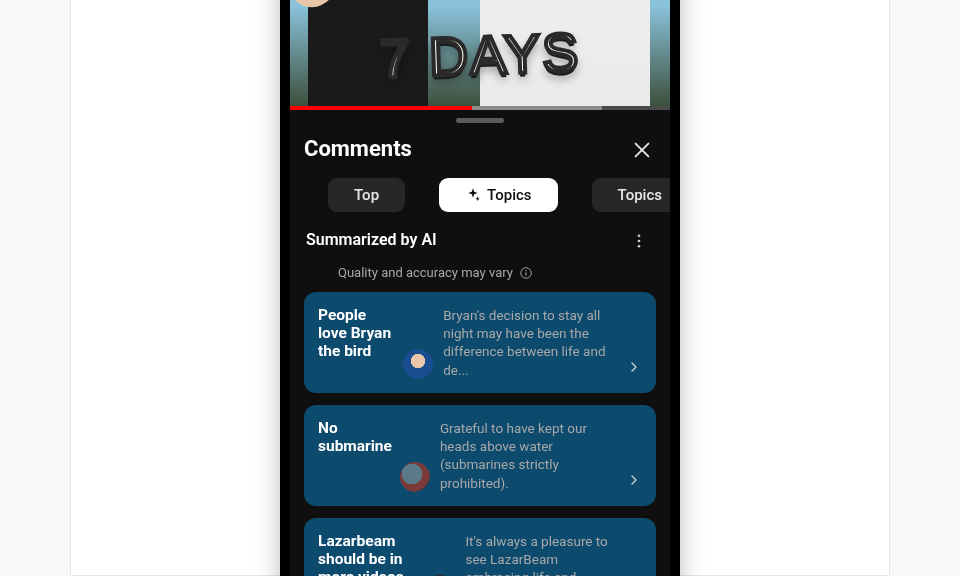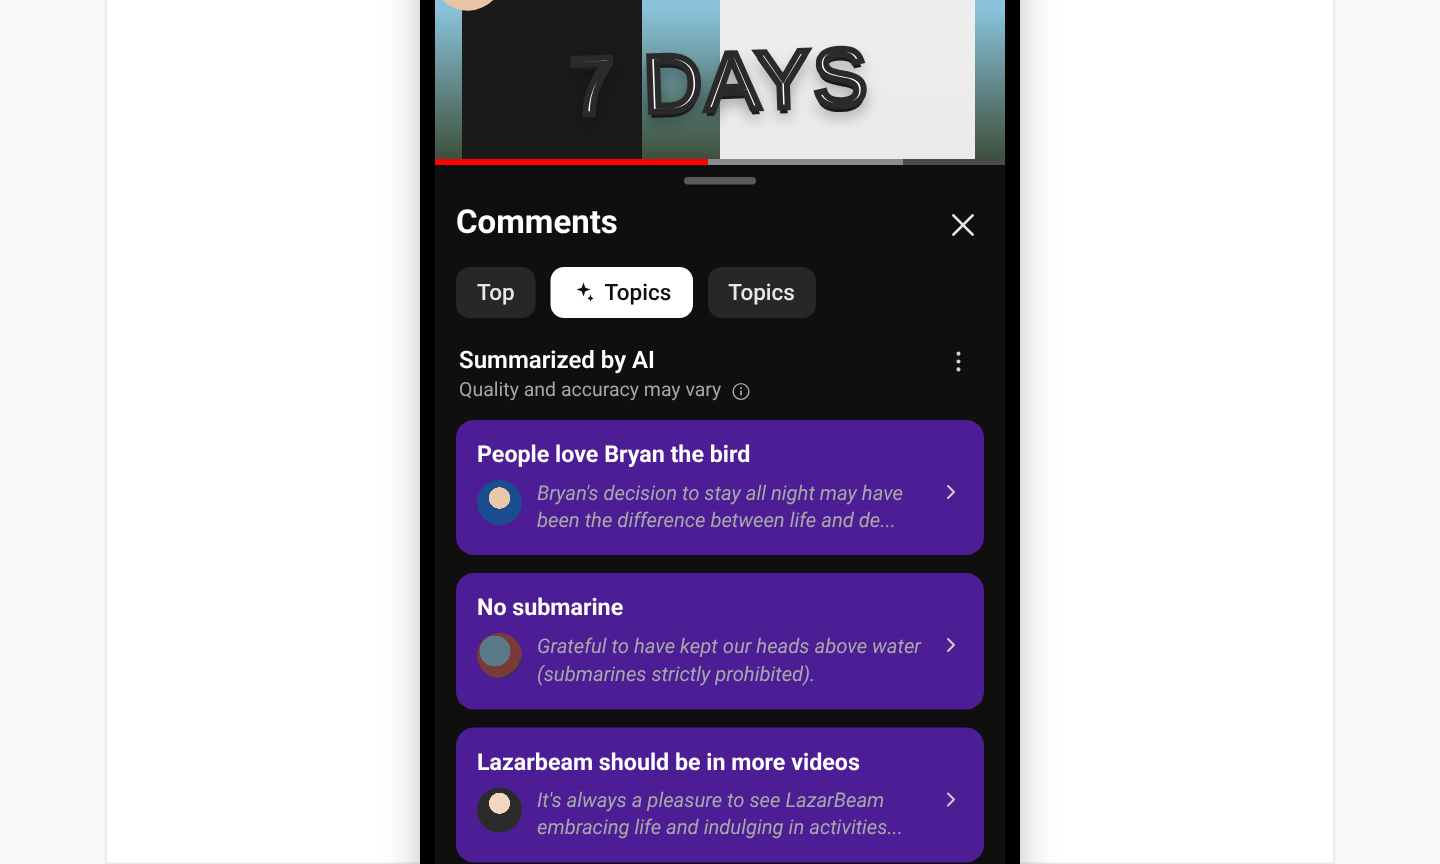--- a/index.html
+++ b/index.html
@@ -73,32 +73,32 @@
     .progress-track{position:absolute;left:0;right:0;bottom:0;height:4px;background:#4a4a4a;}
     .progress-played{position:absolute;left:0;width:48%;height:100%;background:#ff0000;}
     .progress-buffer{position:absolute;left:48%;width:34%;height:100%;background:#8b8b8b;}
     .handle{position:absolute;top:8px;left:50%;transform:translateX(-50%);width:48px;height:5px;border-radius:3px;background:#5a5a5a;}
     .sheet{position:relative;background:#0f0f0f;color:#fff;height:calc(100% - 230px);padding:16px 14px 0;}
     .sheet-header{display:flex;align-items:flex-start;justify-content:space-between;margin-top:10px;margin-bottom:14px;}
     .sheet-title{font-size:22px;font-weight:700;}
     .close-btn{width:28px;height:28px;display:flex;align-items:center;justify-content:center;color:#e6e6e6;cursor:pointer;}
     .close-btn svg{width:22px;height:22px;}
     .tabs{display:flex;gap:10px;margin-bottom:18px;}
-    .tab{background:#272727;color:#e8e8e8;border-radius:9px;padding:8px 14px;font-size:15px;font-weight:500;cursor:pointer;display:flex;align-items:center;gap:6px;}
+    .tab{background:#272727;color:#e8e8e8;border-radius:9px;padding:8px 26px;font-size:15px;font-weight:500;cursor:pointer;display:flex;align-items:center;gap:6px;margin-left:24px;}
     .tab.active{background:#ffffff;color:#0f0f0f;}
     .sparkle{width:16px;height:16px;display:inline-block;}
     .summary-head{display:flex;justify-content:space-between;align-items:flex-start;margin-bottom:12px;padding:0 2px;}
-    .summary-title{font-size:16px;font-weight:600;margin-bottom:4px;}
-    .summary-sub{font-size:13px;color:#a7a7a7;display:flex;align-items:center;gap:6px;}
+    .summary-title{font-size:16px;font-weight:600;margin-bottom:16px;}
+    .summary-sub{font-size:13px;color:#a7a7a7;display:flex;align-items:center;gap:6px;margin-left:32px;}
     .kebab{color:#cfcfcf;cursor:pointer;padding:2px 6px;}
     .kebab svg{width:18px;height:18px;}
     .info-ic{width:14px;height:14px;}
-    .topic-card{background:#4c1d95;border-radius:12px;padding:14px 12px 14px 14px;margin-bottom:12px;cursor:pointer;display:flex;flex-direction:column;gap:8px;}
+    .topic-card{background:#0c4a6e;border-radius:12px;padding:14px 12px 14px 14px;margin-bottom:12px;cursor:pointer;display:flex;gap:8px;}
     .topic-title{font-size:15.5px;font-weight:700;color:#fff;}
-    .topic-body{display:flex;align-items:flex-start;gap:10px;font-style:italic;}
+    .topic-body{display:flex;align-items:flex-end;gap:10px;}
     .avatar{width:30px;height:30px;border-radius:50%;flex:0 0 30px;}
     .av1{background:radial-gradient(circle at 50% 40%, #e8c8a8 0 30%, #1a4d8f 31% 100%);}
     .av2{background:radial-gradient(circle at 50% 35%, #f2d6c0 0 28%, #2b2b2b 29% 100%);}
     .av3{background:radial-gradient(circle at 40% 40%, #5a7a8a 0 40%, #7a3a3a 41% 70%, #2a3a4a 71% 100%);}
     .topic-snippet{flex:1;font-size:13.5px;line-height:1.35;color:#a8a8a8;}
     .chev{color:#cfcfcf;flex:0 0 18px;}
     .chev svg{width:16px;height:16px;}
   </style>
 </head>
 <body>

